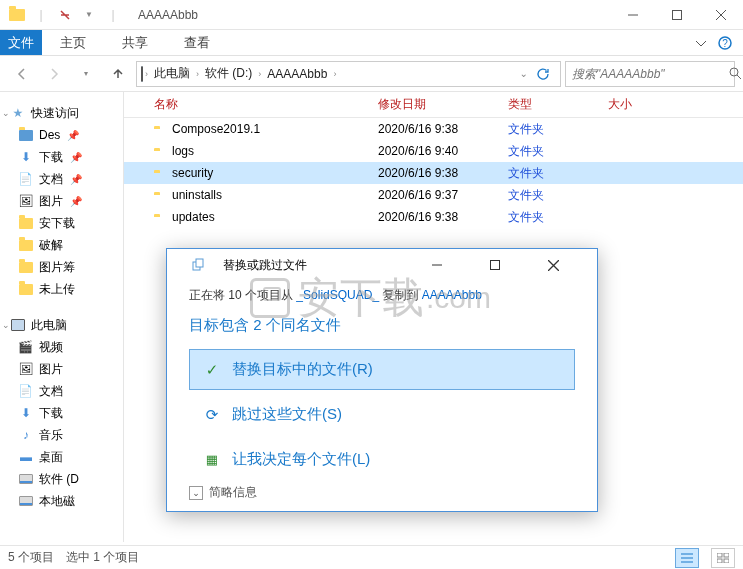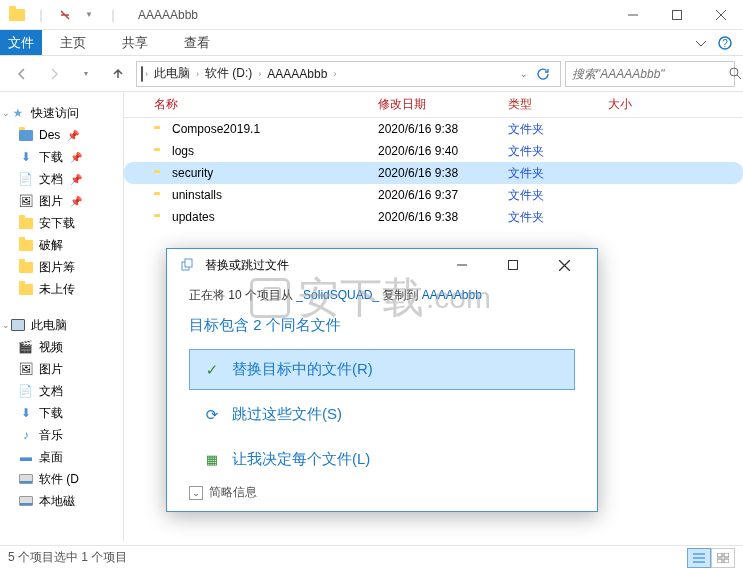--- a/index.html
+++ b/index.html
@@ -53,35 +53,35 @@
 .drive-icon::after { content: ""; position: absolute; bottom: 0; left: 0; right: 0; height: 2px; background: #4a90d9; }
 
 .content { flex: 1; display: flex; flex-direction: column; }
 .col-headers { display: flex; height: 26px; border-bottom: 1px solid #e8e8e8; align-items: center; color: #b91c1c; padding-left: 30px; }
 .col-name { width: 224px; }
 .col-date { width: 130px; }
 .col-type { width: 100px; }
 .col-size { width: 90px; }
 .file-list { flex: 1; }
 .file-row { display: flex; align-items: center; height: 22px; padding-left: 30px; }
-.file-row.selected { background: #cce8ff; border-radius: 9px; }
+.file-row.selected { background: #cce8ff; }
 .file-row .icon { width: 18px; }
 .file-row .name { width: 206px; }
 .file-row .date { width: 130px; color: #000000; }
 .file-row .type { width: 100px; color: #1d4ed8; }
 
 
-.statusbar { position: absolute; bottom: 0; left: 0; right: 0; height: 24px; border-top: 1px solid #e5e5e5; display: flex; align-items: center; padding: 0 8px; color: #555; }
+.statusbar { position: absolute; bottom: 0; left: 0; right: 0; height: 24px; border-top: 1px solid #e5e5e5; display: flex; align-items: center; padding: 0 8px; gap: 12px; color: #555; }
 .statusbar .spacer { flex: 1; }
 .view-btn { width: 24px; height: 20px; border: 1px solid #ccc; display: flex; align-items: center; justify-content: center; }
 .view-btn.active { background: #cce8ff; border-color: #6aa9e0; }
 
 
 .dialog { position: absolute; left: 166px; top: 248px; width: 432px; height: 264px; background: #fff; border: 1px solid #4a90d9; box-shadow: 0 4px 20px rgba(0,0,0,0.3); }
-.dialog .dtitle { height: 32px; display: flex; align-items: center; padding: 0 13px; gap: 11px; }
+.dialog .dtitle { height: 32px; display: flex; align-items: center; padding: 0 24px; gap: 18px; }
 .dialog .dtitle .spacer { flex: 1; }
 .dialog .dbtn { width: 40px; height: 28px; display: flex; align-items: center; justify-content: center; }
 .dialog .dbody { padding: 6px 22px; }
 .dialog .copy-text { font-size: 12px; color: #333; margin-bottom: 12px; }
 .dialog .copy-text a { color: #0066cc; }
 .dialog .heading { font-size: 15px; color: #1979ca; margin-bottom: 14px; }
 .dialog .option { display: flex; align-items: center; gap: 10px; padding: 10px 12px; font-size: 15px; color: #1979ca; margin-bottom: 4px; border: 1px solid transparent; }
 .dialog .option.highlighted { background: #cce8ff; border: 1px solid #6aa9e0; }
 .dialog .option .oicon { width: 20px; display: flex; justify-content: center; color: #2e8b2e; }
 .dialog .option.skip .oicon { color: #1979ca; }

